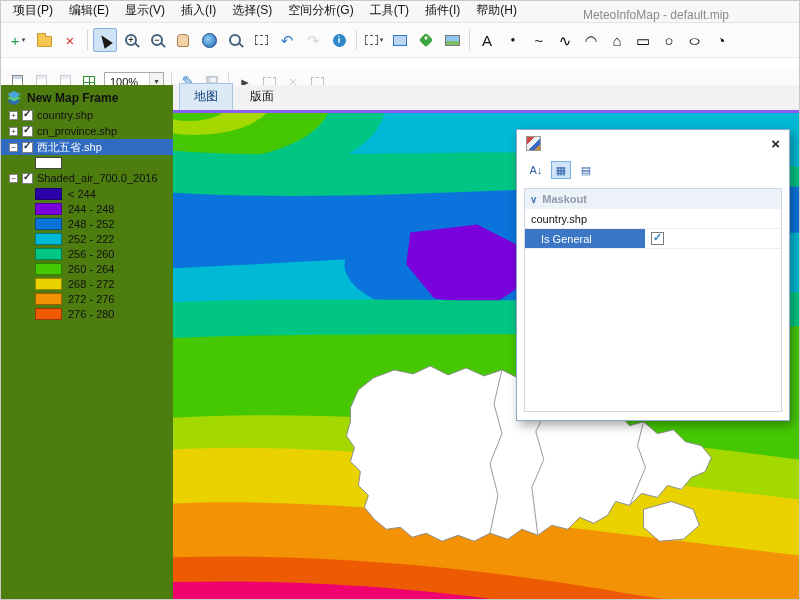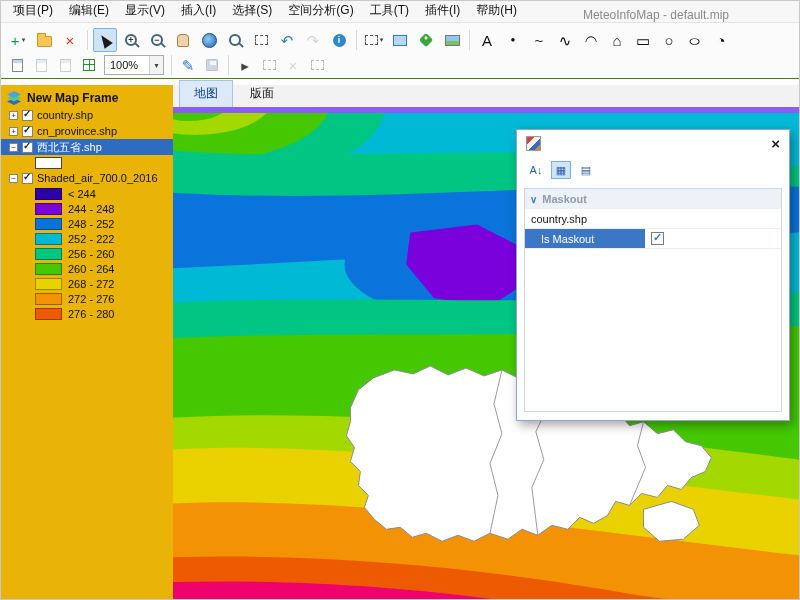--- a/index.html
+++ b/index.html
@@ -6,21 +6,21 @@
 body{font-family:"Liberation Sans",sans-serif;font-size:12px;color:#111;background:#fff}
 #app{position:relative;width:800px;height:600px;background:#fff;overflow:hidden;border:1px solid #c8c8c8}
 
 .menubar{position:absolute;left:0;top:0;right:0;height:22px;background:#F7F7F7;border-bottom:1px solid #E4E4E4;display:flex;align-items:flex-end;padding-left:4px}
 .menus{display:flex;align-items:center}
 .menu-item{padding:3px 8px;cursor:default;white-space:nowrap}
 .win-title{margin-left:auto;margin-right:70px;color:#8A8A8A}
 
 .toolbar{position:absolute;left:0;right:0;background:#FBFBFB;display:flex;align-items:center;padding-left:4px}
 .tb1{top:22px;height:35px;border-bottom:1px solid #EAEAEA}
-.tb2{top:51px;height:27px;border-bottom:1px solid #4d7c0f}
+.tb2{top:69px;height:27px;border-bottom:4px solid #4d7c0f}
 .tb-btn{min-width:24px;height:24px;display:flex;align-items:center;justify-content:center;border:1px solid transparent;border-radius:2px;position:relative;margin:0 1px}
 .tb2 .tb-btn{min-width:22px;height:22px}
 .tb-btn.pressed{background:#CFE3F7;border-color:#84AFDC}
 .tb-btn.disabled{opacity:.4}
 .tb-sep{width:1px;height:20px;background:#D8D8D8;margin:0 4px}
 .glyph{font-size:15px;line-height:1}
 .glyph.small{font-size:8px}
 .glyph.wide{display:inline-block;transform:scaleX(1.5)}
 .dd{font-size:7px;margin-left:2px;color:#444}
 
@@ -43,33 +43,33 @@
 .ic-image{width:15px;height:11px;border:1px solid #777;background:linear-gradient(180deg,#8FC8EE 55%,#7CBE6A 55%)}
 .ic-page{width:11px;height:13px;background:#fff;border:1px solid #888;box-shadow:inset 0 3px 0 #C8D8EA}
 .ic-grid-green{width:12px;height:12px;border:1px solid #2F8F2F;background:linear-gradient(90deg,transparent 45%,#2F8F2F 45% 55%,transparent 55%),linear-gradient(180deg,transparent 45%,#2F8F2F 45% 55%,transparent 55%)}
 .ic-disk{width:12px;height:12px;background:#8CA0B8;border:1px solid #5F7288;border-radius:1px}
 .ic-disk::before{content:"";position:absolute;top:1px;left:3px;width:6px;height:4px;background:#E8EEF5}
 
 .combo{height:20px;width:60px;border:1px solid #ABABAB;display:flex;align-items:center;background:#fff;font-size:11px;padding-left:5px;margin:0 3px}
 .combo-val{flex:1}
 .combo-arr{border-left:1px solid #D0D0D0;width:14px;align-self:stretch;display:flex;align-items:center;justify-content:center;font-size:8px;color:#444;background:#F3F3F3}
 
-.toc{position:absolute;left:0;top:84px;bottom:0;width:196px;background:#eab308;border-right:1px solid #BDBDBD;padding-top:4px;overflow:hidden}
+.toc{position:absolute;left:0;top:84px;bottom:0;width:196px;background:#4d7c0f;border-right:1px solid #BDBDBD;padding-top:4px;overflow:hidden}
 .toc-frame{display:flex;align-items:center;gap:5px;padding-left:5px;height:18px}
 .mf-label{font-weight:bold;font-size:12px}
 .toc-row{display:flex;align-items:center;gap:4px;height:16px;padding-left:8px;font-size:11px}
 .toc-row.selected{background:#2F6CC1;color:#fff}
 .expand{width:9px;height:9px;border:1px solid #848484;background:#fff;font-size:8px;line-height:7px;text-align:center;color:#333;flex:0 0 auto}
 .cb{width:11px;height:11px;border:1px solid #808080;background:#fff;position:relative;flex:0 0 auto}
 .cb.checked::after{content:"✓";position:absolute;left:0;top:-3px;font-size:10px;color:#222;font-weight:bold}
 .toc-row.selected .cb.checked::after{color:#0B2E5E}
 .legend-row{height:15px;display:flex;align-items:center;gap:6px;padding-left:34px;font-size:11px}
 .swatch{width:27px;height:12px;border:1px solid rgba(0,0,0,.35);flex:0 0 auto}
 
-.tabbar{position:absolute;left:172px;right:0;top:84px;height:28px;background:#F2F2F2;border-bottom:6px solid #8b5cf6;display:flex;align-items:flex-end;padding-left:6px;gap:2px}
+.tabbar{position:absolute;left:172px;right:0;top:84px;height:28px;background:#F2F2F2;border-bottom:3px solid #8b5cf6;display:flex;align-items:flex-end;padding-left:6px;gap:2px}
 .tab{padding:4px 14px 5px;font-size:12px;border:1px solid transparent;border-bottom:none}
 .tab.active{background:#DCE9F7;border-color:#A8C4E0;color:#0B3D7A}
 
 .map{position:absolute;left:172px;top:112px;right:0;bottom:0;background:#00B9D5}
 .map svg{display:block;width:100%;height:100%}
 
 .dialog{position:absolute;left:343px;top:16px;width:274px;height:292px;background:#fff;border:1px solid #8FA8C8;box-shadow:3px 4px 10px rgba(0,0,0,.35)}
 .dlg-title{height:26px;display:flex;align-items:center;padding:0 9px}
 .dlg-icon{width:15px;height:15px;border:1px solid #999;background:linear-gradient(135deg,#D04545 0 30%,#F0F0F0 30% 55%,#3A66C4 55% 80%,#C98B3A 80%)}
 .dlg-close{margin-left:auto;font-size:15px;font-weight:bold;color:#222;line-height:1;cursor:default}
@@ -354,21 +354,21 @@
           <span class="chev">∨</span>
           <span>Maskout</span>
         </div>
         <div id="propRows">
             <div class="prop-row">
               <div class="prop-value">
                 <span>country.shp</span>
               </div>
             </div>
             <div class="prop-row selected">
-              <div class="prop-label">Is Maskout</div>
+              <div class="prop-label">Is General</div>
               <div class="prop-value">
                 <span class="cb2 checked"></span>
               </div>
             </div>
           </div>
       </div>
     </div>
   </div>
 
 </div>

